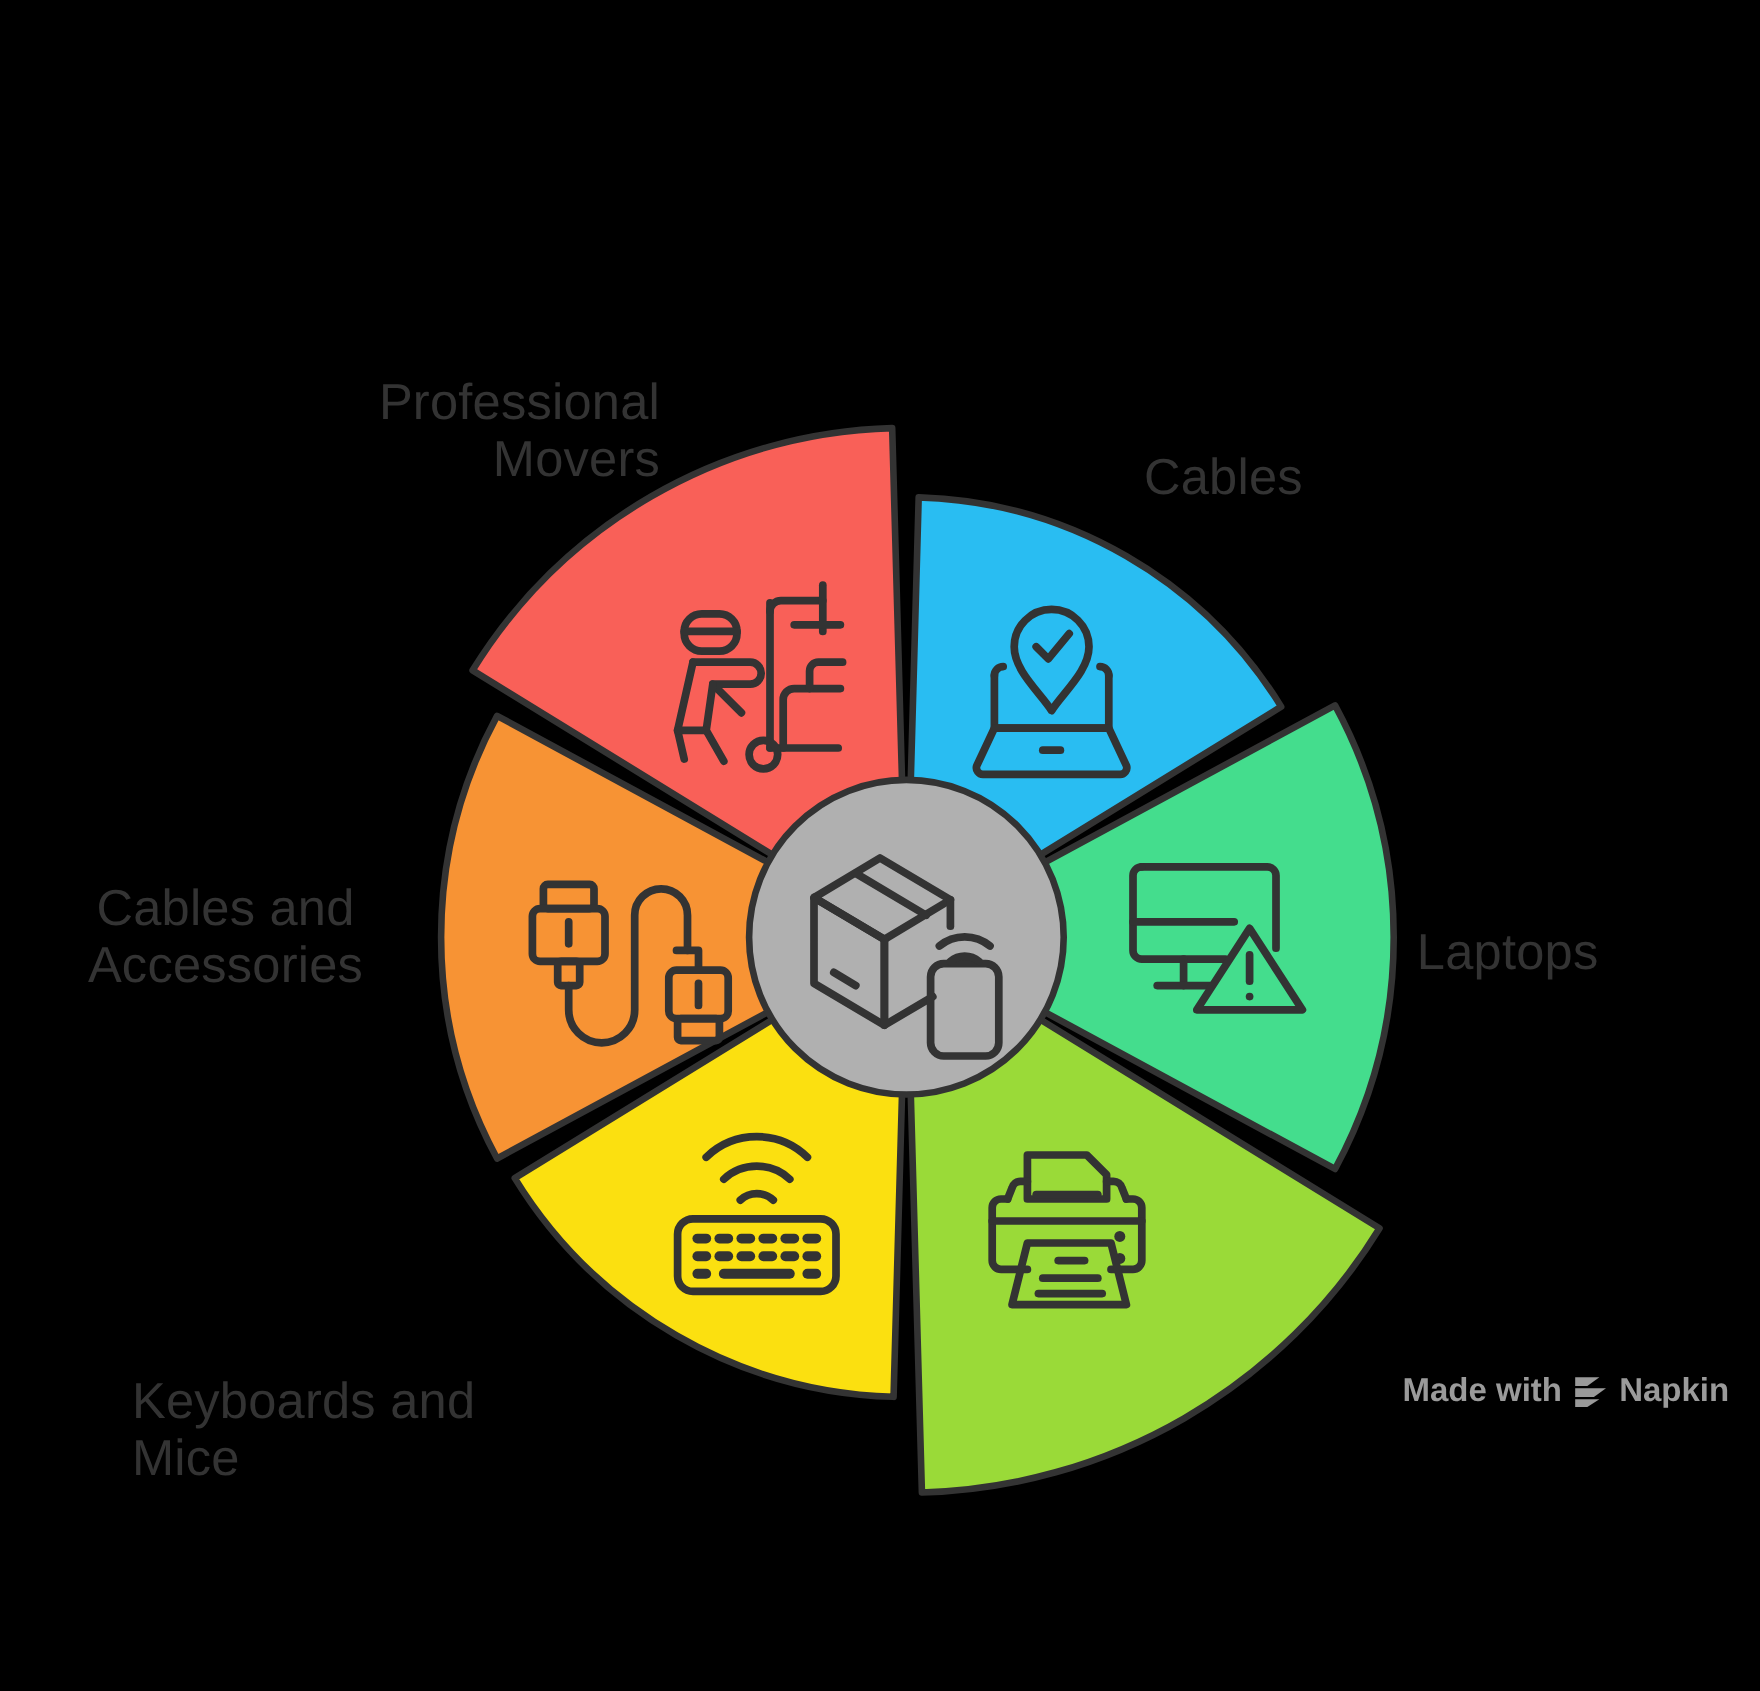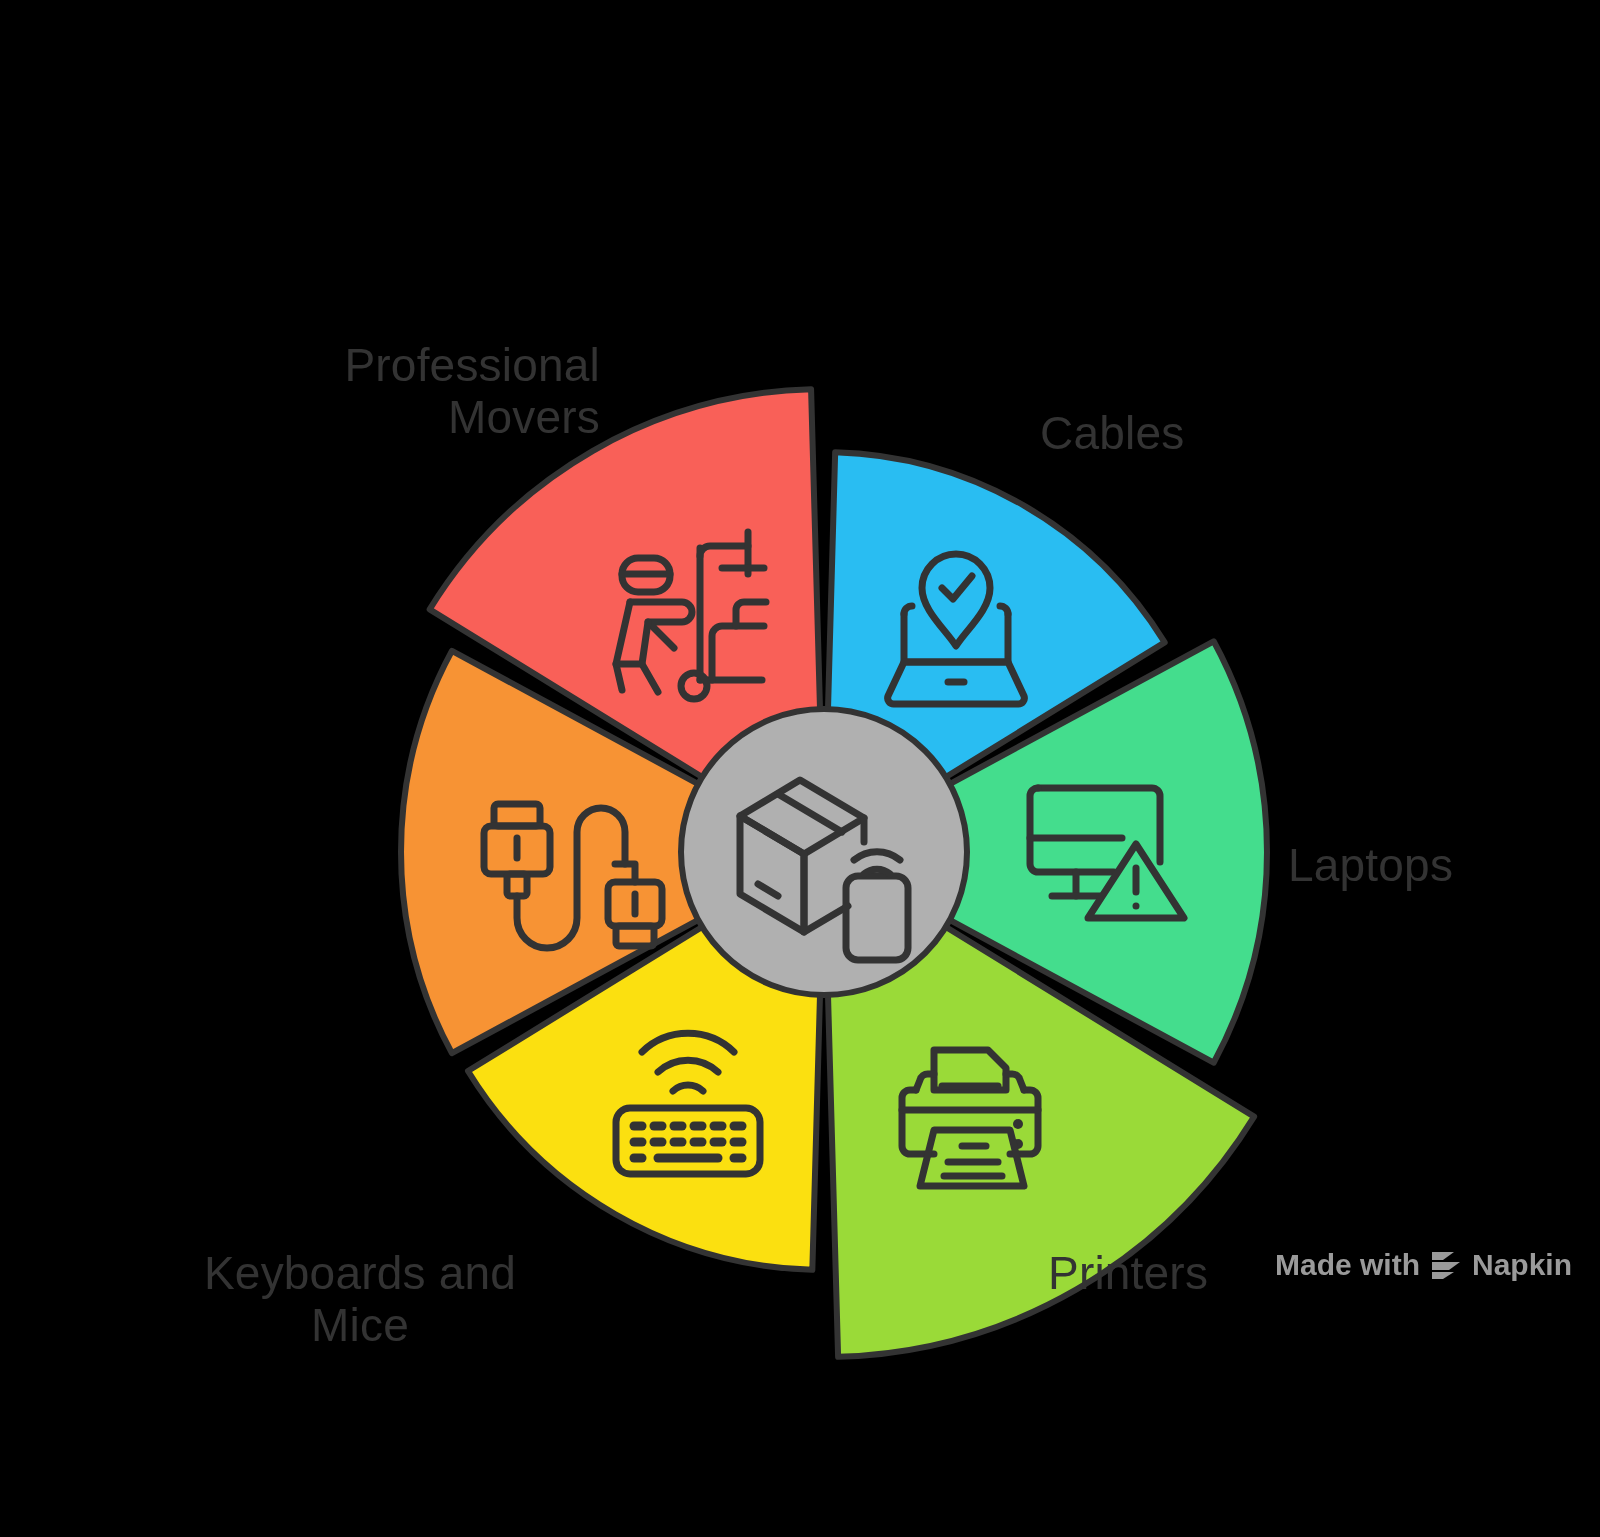--- a/index.html
+++ b/index.html
@@ -35,21 +35,21 @@
     font-size: 46px;
     line-height: 1.12;
     font-family: "Liberation Sans", sans-serif;
     letter-spacing: 0.2px;
     white-space: pre-line;
   }
   .lab-movers   { left: 80px;   top: 340px;  width: 520px;  text-align: right; }
   .lab-laptops  { left: 1040px; top: 408px;  width: 420px;  text-align: left; }
   .lab-monitors { left: 1288px; top: 840px;  width: 300px;  text-align: left; }
   .lab-printers { left: 1048px; top: 1248px; width: 340px;  text-align: left; }
-  .lab-keyboards{ left: 120px;  top: 1248px; width: 480px;  text-align: center; }
+  .lab-keyboards{ left: 120px;  top: 1248px; width: 480px;  }
   .lab-cables   { left: 40px;   top: 800px;  width: 330px;  text-align: center; }
 
   .watermark {
     position: absolute;
     right: 28px;
     bottom: 28px;
     display: flex;
     align-items: center;
     gap: 9px;
     color: #9a9a9a;
@@ -184,23 +184,24 @@
         <path d="M 44 2 L 44 -14 a 8 8 0 0 1 8 -8 L 74 -22"></path>
         <circle cx="2" cy="62" r="13"></circle>
       </g>
     </g>
   </svg>
 
   <div class="seg-label lab-movers">Professional
 Movers</div>
   <div class="seg-label lab-laptops">Cables</div>
   <div class="seg-label lab-monitors">Laptops</div>
-  <div class="seg-label lab-printers">Printers</div>
   <div class="seg-label lab-keyboards">Keyboards and
 Mice</div>
+  <div class="seg-label lab-cables">Cables and
+Accessories</div>
 
   <div class="watermark">
     <span>Made with</span>
     <svg class="wm-logo" width="34" height="30" viewBox="0 0 34 30">
       <path d="M3 2 L25 2 L14 10 L3 10 Z" fill="#9a9a9a"></path>
       <path d="M3 12 L31 12 L20 20 L3 20 Z" fill="#9a9a9a"></path>
       <path d="M3 22 L25 22 L14 29 L3 29 Z" fill="#9a9a9a"></path>
       <path d="M3 1 L3 29 L28 15 Z" fill="none" stroke="#9a9a9a" stroke-width="0"></path>
     </svg>
     <span>Napkin</span>

